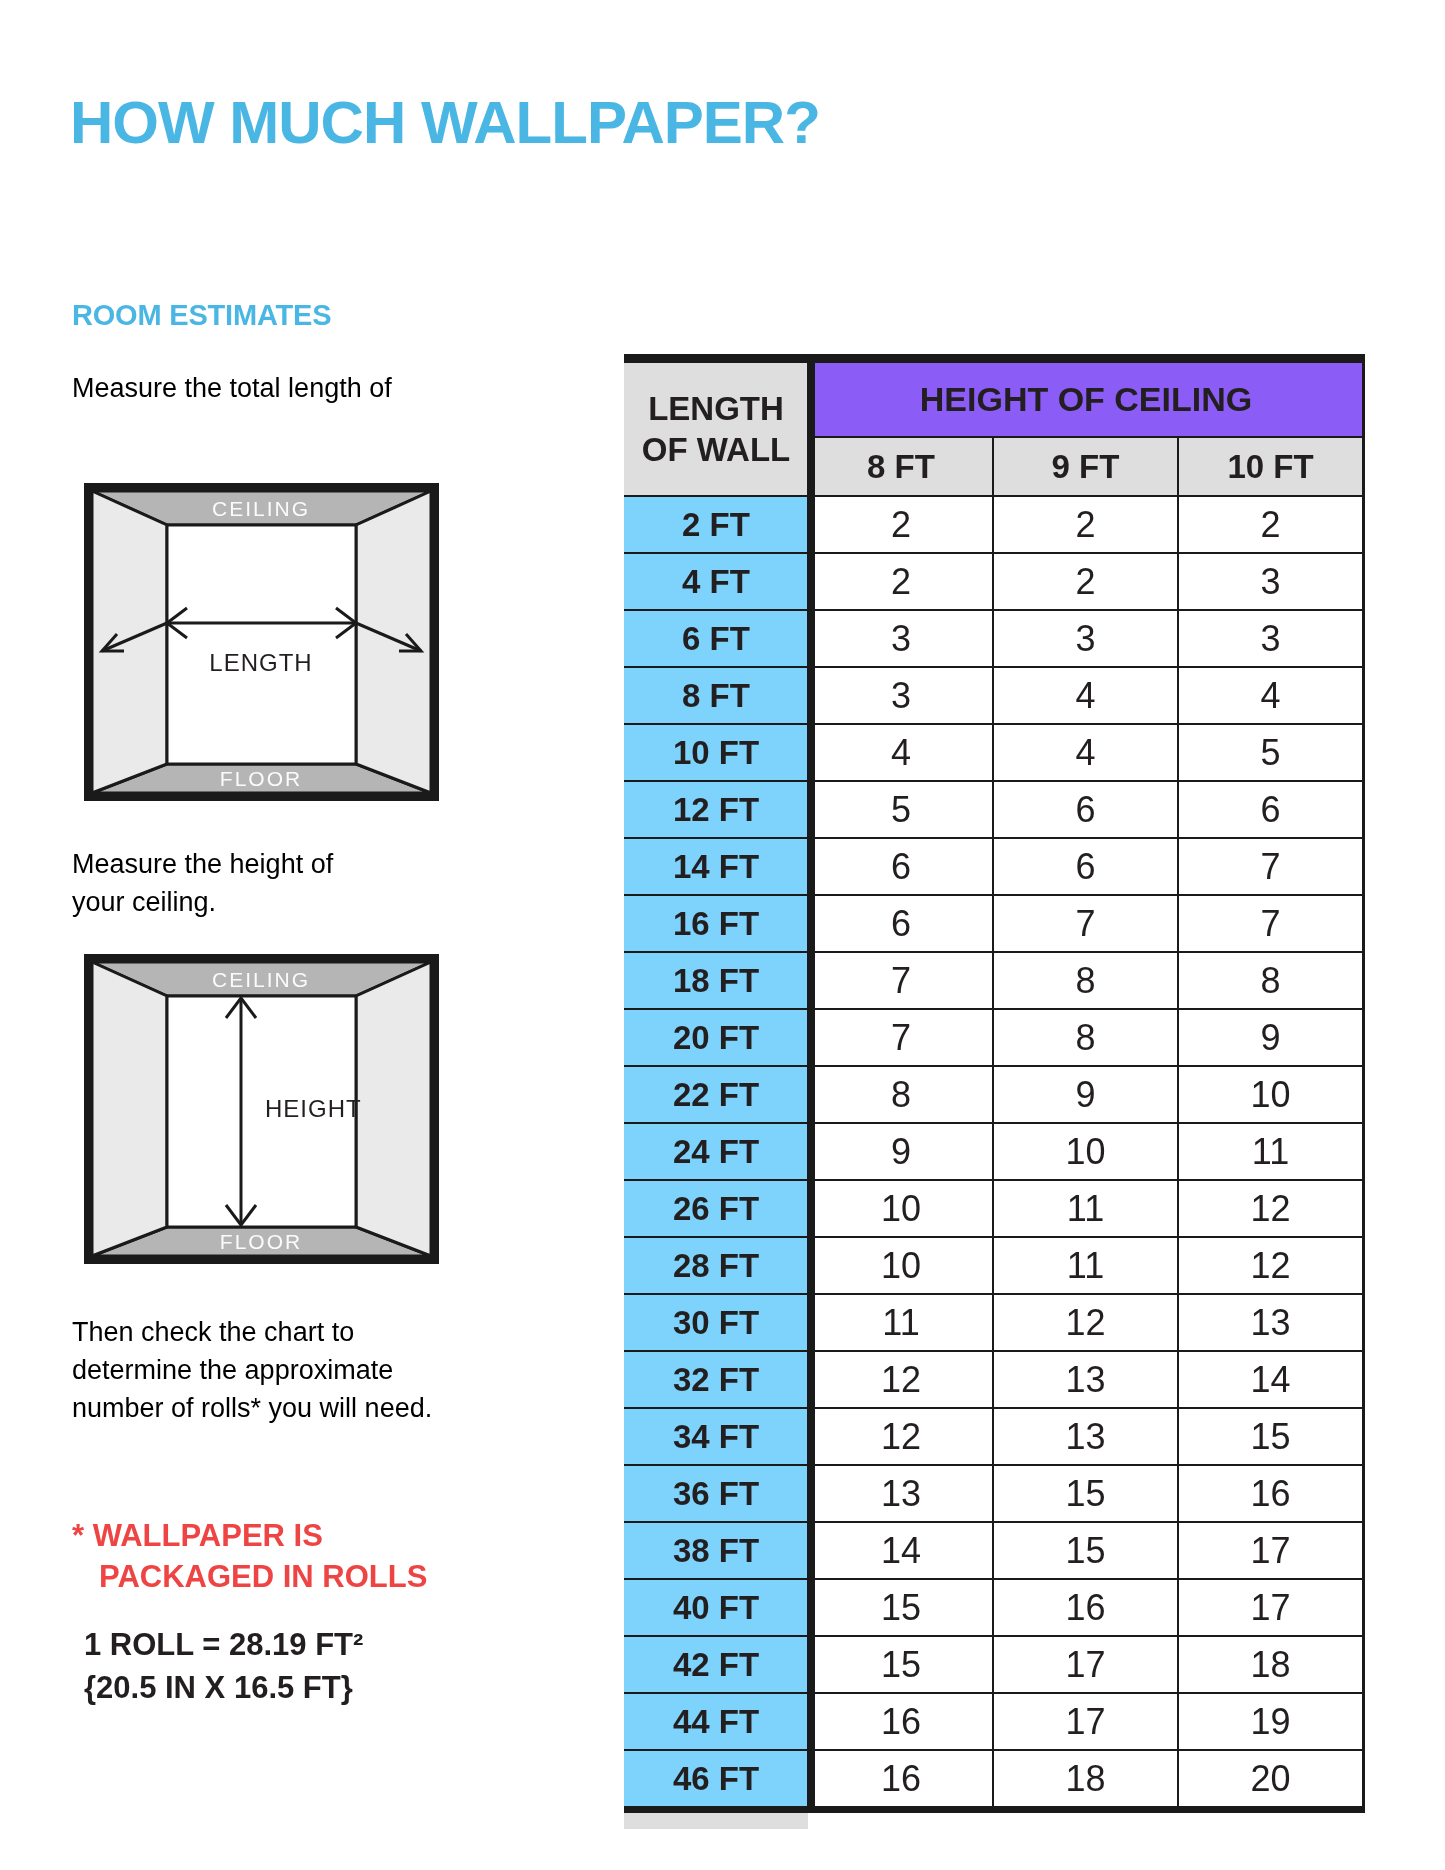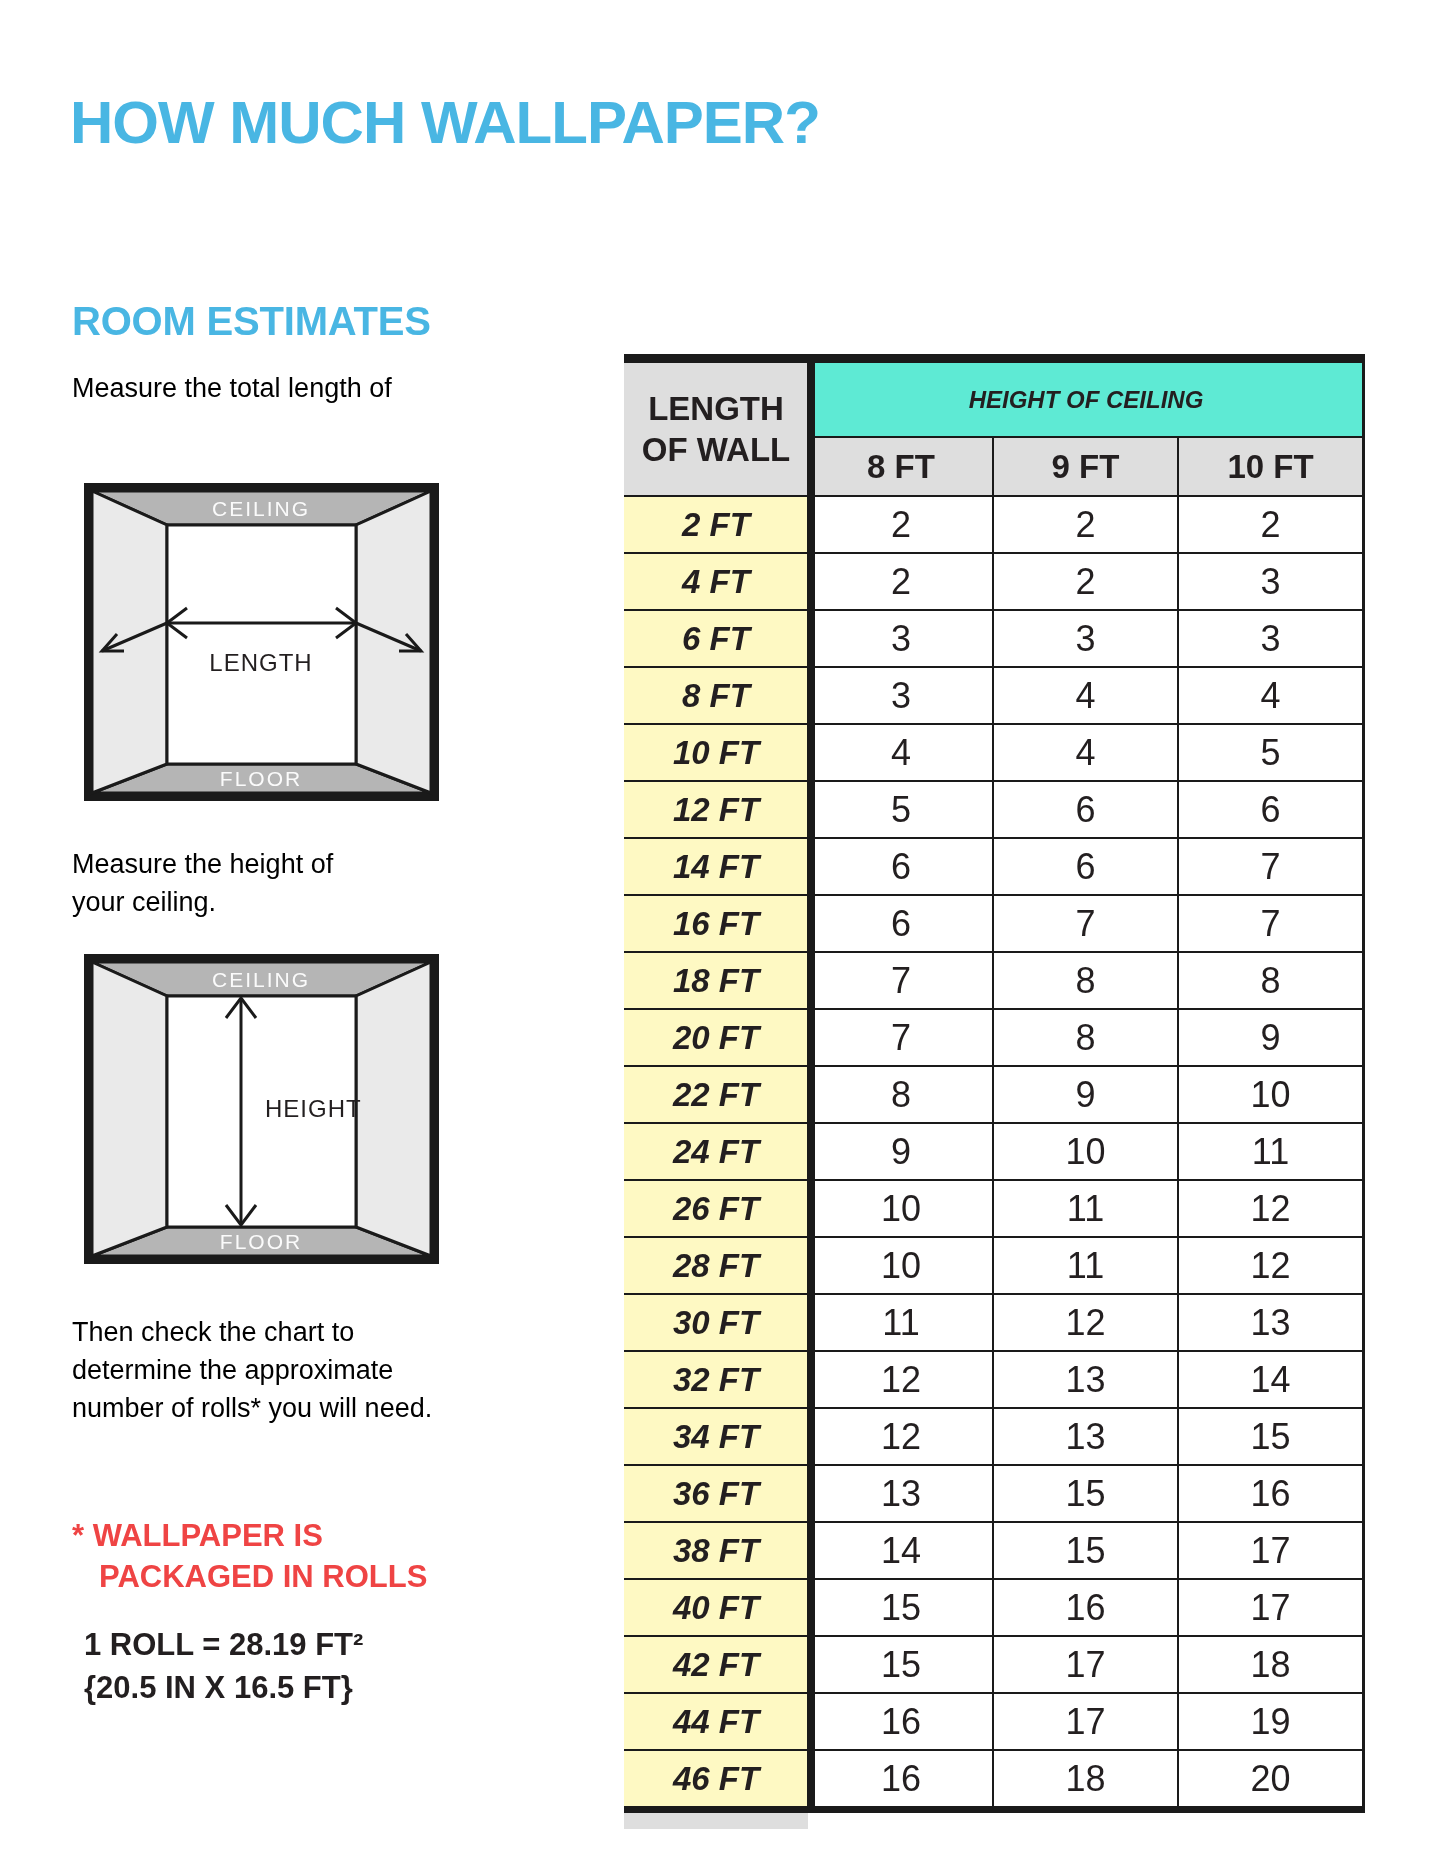--- a/index.html
+++ b/index.html
@@ -5,21 +5,21 @@
   html,body { margin:0; padding:0; background:#ffffff; }
   .page {
     position:relative; width:1445px; height:1870px; background:#ffffff;
     font-family:"Liberation Sans", sans-serif; color:#231f20; overflow:hidden;margin-top:33px;
   }
   .page-title {
     position:absolute; left:70px; top:55px; margin:0;
     font-size:60px; font-weight:bold; letter-spacing:-1px; color:#49b6e3;
   }
   .blue-heading {
-    position:absolute; font-size:40px; font-weight:bold; color:#49b6e3; letter-spacing:-0.2px;
+    position:absolute; font-size:29px; font-weight:bold; color:#49b6e3; letter-spacing:-0.2px;
   }
   #room-heading { left:72px; top:266px; }
   #table-heading { left:624px; top:266px; width:552px; text-align:center; }
   .body-text { position:absolute; left:72px; font-size:27px; line-height:38px; color:#000000; }
   #step1 { top:336px; }
   #step2 { top:812px; }
   #step3 { top:1280px; }
   .diagram { position:absolute; left:84px; }
   #diagram-length { top:450px; }
   #diagram-height { top:921px; }
@@ -45,23 +45,23 @@
     grid-auto-rows:55px;
     gap:2px;
     background:#1a1a1a;
     width:738px;
   }
   .cell { display:flex; align-items:center; justify-content:center; }
   .hdr-col1 {
     grid-row:1/3; grid-column:1; background:#dedede;
     flex-direction:column; font-size:33px; font-weight:bold; line-height:41px; text-align:center;
   }
-  .hdr-group { grid-column:2/5; background:#5eead4; font-size:24px; font-weight:bold;font-style:italic; }
+  .hdr-group { grid-column:2/5; background:#8b5cf6; font-size:34px; font-weight:bold; }
   .hdr-sub { background:#dedede; font-size:33px; font-weight:bold; }
-  .row-label { background:#fef9c3; font-size:33px; font-weight:bold;font-style:italic; }
+  .row-label { background:#7dd3fc; font-size:33px; font-weight:bold; }
   .data-cell { background:#ffffff; font-size:36px; font-weight:normal; }
   .col-divider { position:absolute; left:183px; top:0; bottom:0; width:8px; background:#1a1a1a; }
   
   .diag-room-label { font-size:21px; letter-spacing:2px; fill:#fbfbfb; font-weight:normal; }
   .diag-measure-label { font-size:24px; letter-spacing:1px; fill:#231f20; }
 </style>
 </head>
 <body>
 
 <div class="page">

